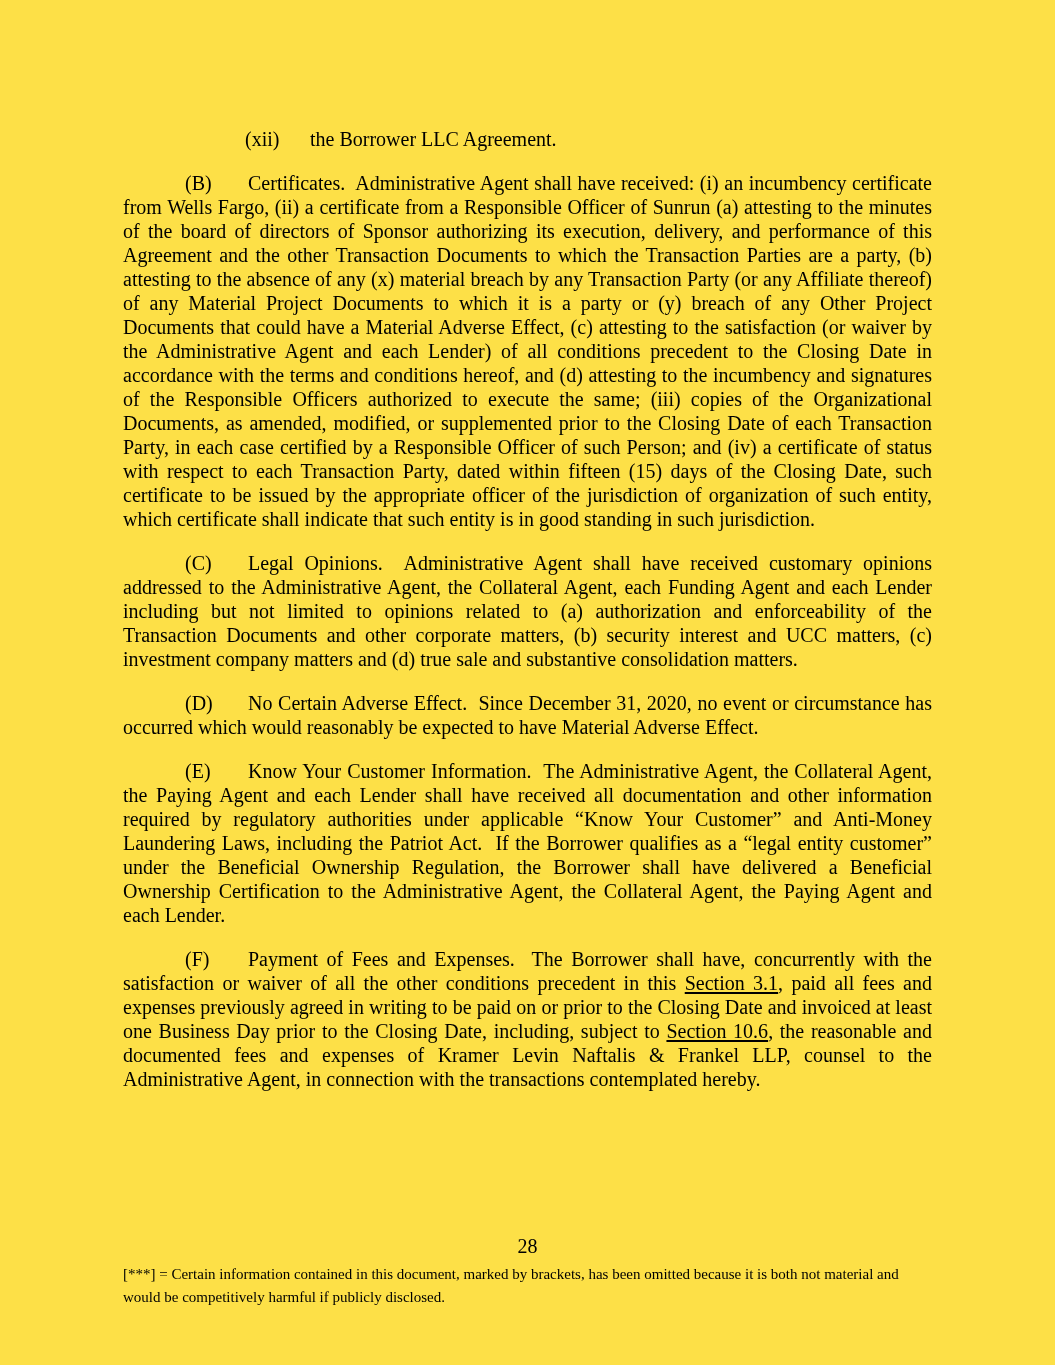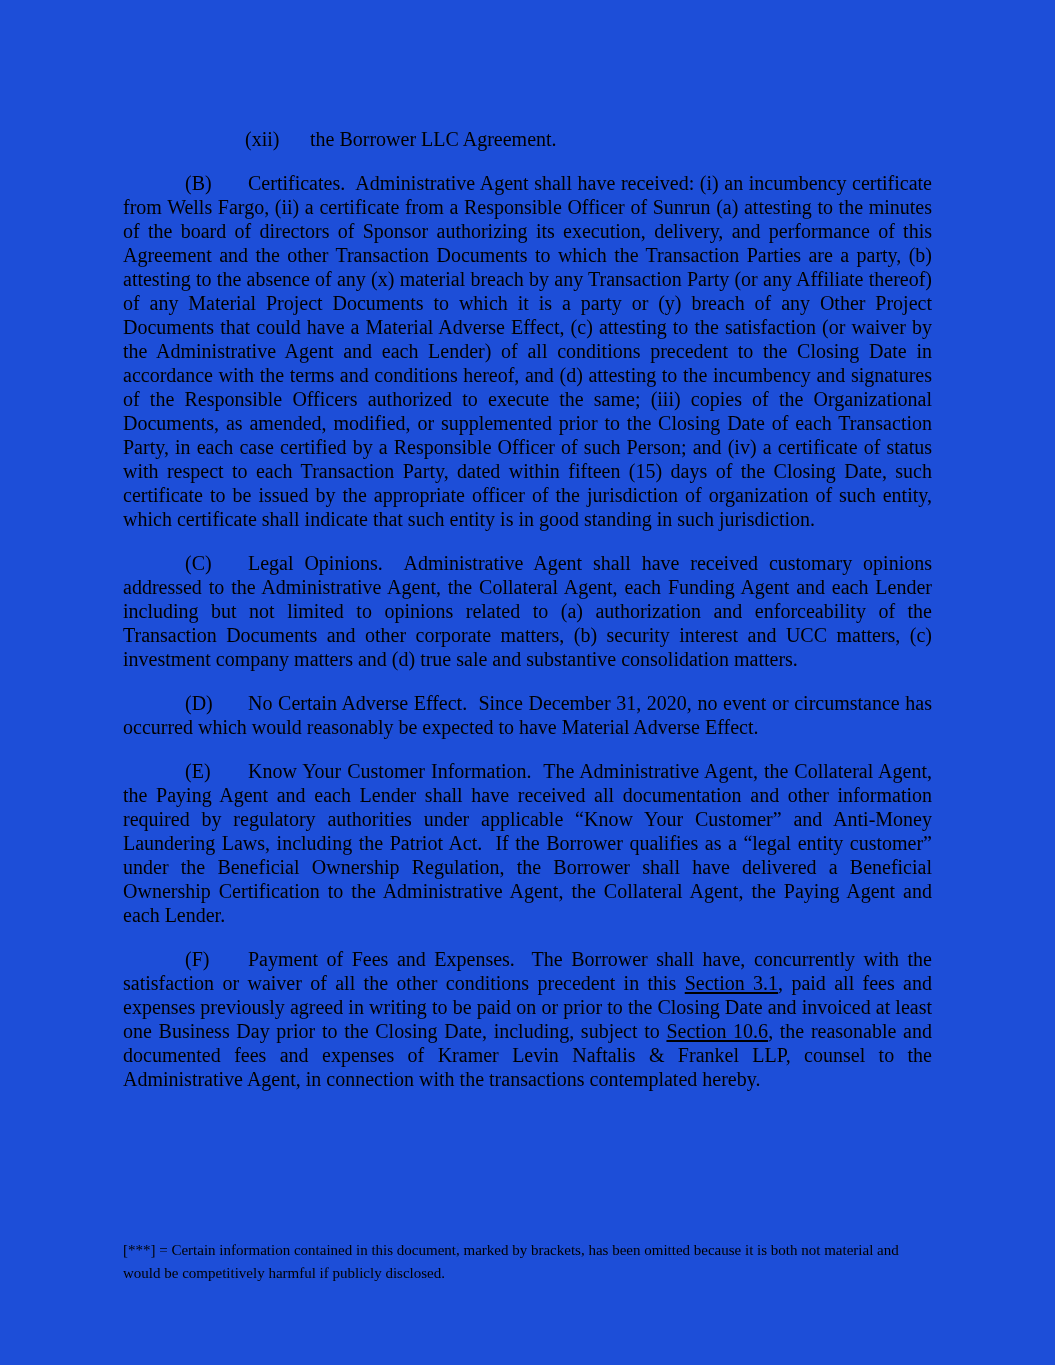--- a/index.html
+++ b/index.html
@@ -4,21 +4,21 @@
 <style>
   html, body {
     margin: 0;
     padding: 0;
     background: #ffffff;
   }
   .page {
     position: relative;
     width: 1055px;
     height: 1365px;
-    background: #1d4ed8;
+    background: #fde047;
     color: #000000;
     font-family: "Liberation Serif", "DejaVu Serif", serif;
     font-size: 20px;
     line-height: 24px;
     overflow: hidden;
   }
   .content {
     position: absolute;
     top: 127px;
     left: 123px;
@@ -87,15 +87,16 @@
     <span class="plabel">(E)</span><span class="ptext"><span class="it">Know Your Customer Information</span><span>.&nbsp; The Administrative Agent, the Collateral Agent, the Paying Agent and each Lender shall have received all documentation and other information required by regulatory authorities under applicable “Know Your Customer” and Anti-Money Laundering Laws, including the Patriot Act.&nbsp; If the Borrower qualifies as a “legal entity customer” under the Beneficial Ownership Regulation, the Borrower shall have delivered a Beneficial Ownership Certification to the Administrative Agent, the Collateral Agent, the Paying Agent and each Lender.</span></span>
   </p>
         <p class="para">
     <span class="plabel">(F)</span><span class="ptext"><span class="it">Payment of Fees and Expenses</span><span>.&nbsp; The Borrower shall have, concurrently with the satisfaction or waiver of all the other conditions precedent in this </span><span class="un">Section 3.1</span><span>, paid all fees and expenses </span><span class="it">previously</span><span> agreed in writing to be paid on or prior to the Closing Date and invoiced at least one Business Day prior to the Closing Date, including, subject to </span><span class="un">Section 10.6</span><span>, the reasonable and documented fees and expenses of Kramer Levin Naftalis &amp; Frankel LLP, counsel to the Administrative Agent, in connection with the transactions contemplated hereby.</span></span>
   </p>
       </div>
 
   </div>
 
   <div class="footer">
+    <div class="page-number">28</div>
     <div class="footnote">[***] = Certain information contained in this document, marked by brackets, has been omitted because it is both not material and would be competitively harmful if publicly disclosed.</div>
   </div>
 </div>
 
 </body></html>

